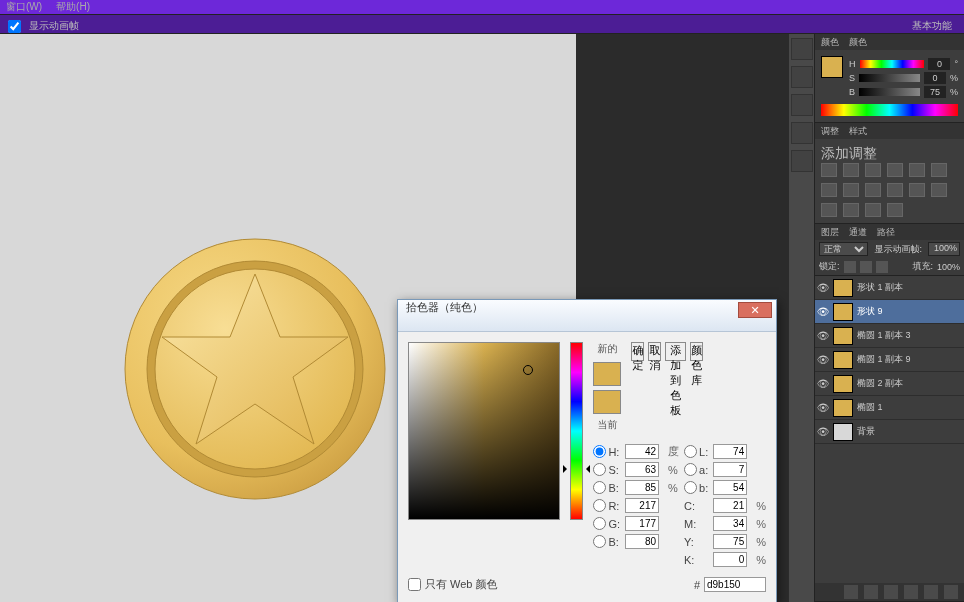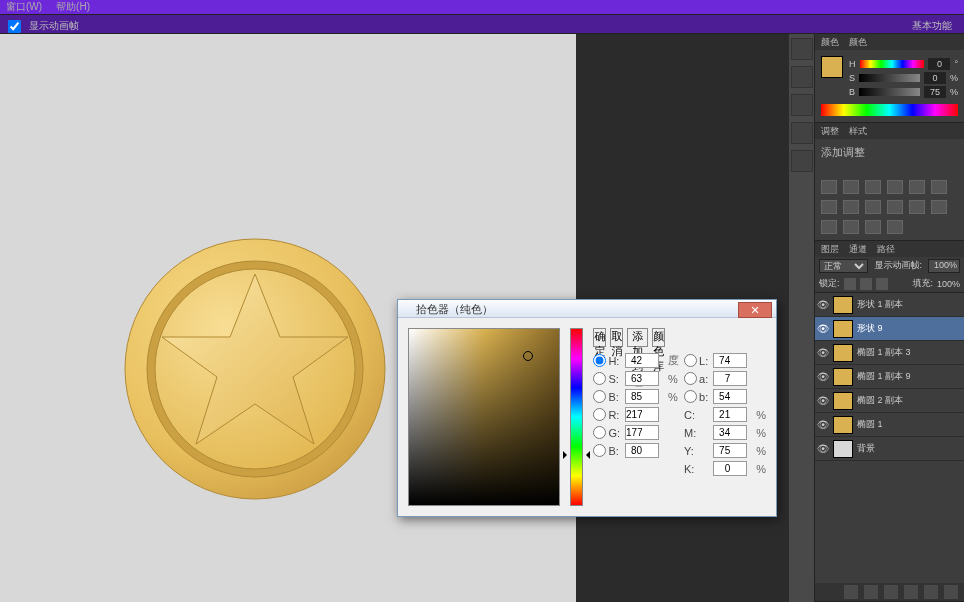--- a/index.html
+++ b/index.html
@@ -23,67 +23,67 @@
 .panel-head { height: 16px; background: #333; display: flex; align-items: center; gap: 10px; padding: 0 6px; font-size: 9px; color: #bbb; }
 .color-panel { padding: 6px; font-size: 9px; }
 .color-panel .swatch { width: 22px; height: 22px; background: #d9b150; border: 1px solid #000; display: inline-block; vertical-align: top; }
 .slider-row { display: flex; align-items: center; gap: 4px; margin: 2px 0; }
 .slider-row .track { flex: 1; height: 8px; background: linear-gradient(90deg,#f00,#ff0,#0f0,#0ff,#00f,#f0f,#f00); }
 .slider-row .track.g { background: linear-gradient(90deg,#000,#888); }
 .slider-row .val { width: 22px; height: 12px; background: #222; text-align: center; line-height: 12px; }
 .hue-strip { height: 12px; background: linear-gradient(90deg,#f00,#ff0,#0f0,#0ff,#00f,#f0f,#f00); margin-top: 4px; }
 
 .adjustments { padding: 6px; }
-.adjustments .lbl { font-size: 11px; color: #bbb; margin-bottom: 20px; }
+.adjustments .lbl { font-size: 14px; color: #bbb; margin-bottom: 0; }
 .adj-icons { display: flex; flex-wrap: wrap; gap: 6px; }
 .adj-icons .ai { width: 16px; height: 14px; background: #555; border: 1px solid #666; }
 
 .layers { flex: 1; display: flex; flex-direction: column; overflow: hidden; }
-.layer-opts { display: flex; gap: 6px; align-items: flex-start; padding: 2px 4px; background: #3a3a3a; font-size: 9px; }
+.layer-opts { display: flex; gap: 6px; align-items: center; padding: 2px 4px; background: #3a3a3a; font-size: 9px; }
 .layer-opts select, .layer-opts .opv { background: #4b4b4b; border: 1px solid #222; color: #ccc; font-size: 9px; height: 14px; }
 .layer-opts select { flex: 1; }
 .layer-opts .opv { width: 32px; text-align: right; padding-right: 2px; }
 .lock-row { display: flex; gap: 4px; align-items: center; padding: 2px 4px; background: #3a3a3a; font-size: 9px; border-bottom: 1px solid #222; }
 .lock-row .ic { width: 12px; height: 12px; background: #555; }
 
 .layer-list { flex: 1; overflow: auto; }
 .layer { display: flex; align-items: center; height: 24px; border-bottom: 1px solid #2d2d2d; padding: 0 2px; gap: 4px; background: #3d3d3d; }
 .layer.selected { background: #4e6e9c; color: #fff; }
 .layer .eye { width: 12px; height: 12px; display: flex; align-items: center; justify-content: center; }
 .layer .thumb { width: 20px; height: 18px; background: #d9b150; border: 1px solid #000; }
 .layer .thumb.bg { background: #d8d8d8; }
 .layer .name { font-size: 9px; flex: 1; white-space: nowrap; overflow: hidden; }
 
 .layer-footer { height: 18px; background: #333; display: flex; justify-content: flex-end; gap: 6px; align-items: center; padding: 0 6px; }
 .layer-footer .fb { width: 14px; height: 14px; background: #4a4a4a; }
 
 
 .picker { position: absolute; left: 397px; top: 265px; width: 380px; background: #f0f0f0; border: 1px solid #7a99b8; box-shadow: 2px 3px 10px rgba(0,0,0,.5); font-size: 11px; color: #333; }
-.picker-title { height: 18px; background: linear-gradient(#fafcff,#dce6f2); display: flex; align-items: flex-end; padding: 0 18px; border-bottom: 1px solid #b6c5d6; position: relative; }
+.picker-title { height: 32px; background: linear-gradient(#fafcff,#dce6f2); display: flex; align-items: flex-start; padding: 0 8px; border-bottom: 1px solid #b6c5d6; position: relative; }
 .picker-title .close { position: absolute; right: 4px; top: 2px; width: 34px; height: 16px; background: #d96f5f; color: #fff; text-align: center; line-height: 15px; border: 1px solid #a34b3e; font-size: 11px; }
 .picker-body { padding: 10px; display: flex; gap: 10px; }
 .field { width: 178px; height: 178px; position: relative; background: linear-gradient(to top, #000, transparent), linear-gradient(to right, #fff, #d9b150, #8a6a28); border: 1px solid #888; }
 .field .cursor { position: absolute; width: 10px; height: 10px; border: 1px solid #000; border-radius: 50%; left: 114px; top: 22px; }
 .huebar { width: 16px; height: 178px; background: linear-gradient(to bottom,#f00,#f0f,#00f,#0ff,#0f0,#ff0,#f00); border: 1px solid #888; position: relative; }
 .huebar .arrows { position: absolute; left: -6px; right: -6px; top: 122px; height: 8px; }
 .huebar .arrows::before, .huebar .arrows::after { content: ""; position: absolute; top: 0; border: 4px solid transparent; }
 .huebar .arrows::before { left: -2px; border-left-color: #000; }
 .huebar .arrows::after { right: -2px; border-right-color: #000; }
 
 .picker-right { flex: 1; }
 .swatches { display: flex; gap: 0; margin-bottom: 4px; }
 .swatches .s { width: 28px; height: 24px; border: 1px solid #888; }
 .sw-labels { display: flex; gap: 6px; font-size: 10px; margin-bottom: 6px; color: #555; }
 .sw-labels span { width: 28px; text-align: center; }
 
 .btncol { display: flex; flex-direction: row; gap: 4px; width: 72px; }
 .btncol button { height: 19px; font-size: 11px; background: #efefef; border: 1px solid #8a8a8a; cursor: pointer; }
 
 .vals { display: grid; grid-template-columns: auto 38px auto auto 38px auto; gap: 3px 5px; align-items: center; font-size: 11px; color: #444; margin-top: 6px; }
-.vals input[type=text] { width: 34px; height: 15px; border: 1px solid #999; font-size: 10px; text-align: right; padding-right: 16px; }
+.vals input[type=text] { width: 34px; height: 15px; border: 1px solid #999; font-size: 10px; text-align: right; padding-right: 2px; }
 .vals input[type=radio] { margin: 0; }
 .vals .radio-lbl { display: flex; align-items: center; gap: 2px; }
 .vals .unit { color: #666; }
 
 .picker-foot { display: flex; align-items: center; justify-content: space-between; padding: 0 10px 10px; font-size: 11px; color: #444; }
 .picker-foot .hex { display: flex; align-items: center; gap: 4px; }
 .picker-foot .hex input { width: 62px; height: 15px; border: 1px solid #999; font-size: 10px; padding: 0 2px; }
 .picker-foot label { display: flex; align-items: center; gap: 4px; }
 </style>
 </head>
@@ -133,20 +133,34 @@
       </div>
       <div class="picker-body">
         <div class="field">
           <div class="cursor"></div>
         </div>
         <div class="huebar">
           <div class="arrows"></div>
         </div>
         <div class="picker-right">
           <div style="display:flex; gap:10px; align-items:flex-start;">
+            <div>
+              <div class="sw-labels">
+                  <span>新的</span>
+                </div>
+              <div class="swatches">
+                <div class="s" style="background:#d9b150"></div>
+              </div>
+              <div class="swatches">
+                <div class="s" style="background:#d9b150"></div>
+              </div>
+              <div class="sw-labels">
+                  <span>当前</span>
+                </div>
+            </div>
             <div class="btncol">
               <button>确定</button>
               <button>取消</button>
               <button>添加到色板</button>
               <button>颜色库</button>
             </div>
           </div>
 
           <div class="vals">
             <span class="radio-lbl"><input type="radio" name="m" checked="" style=""> H:</span>
@@ -191,20 +205,30 @@
             <input type="text" value="75" style="">
             <span class="unit">%</span>
 
             <span></span>
               <span></span>
               <span></span>
             <span class="radio-lbl">K:</span>
             <input type="text" value="0" style="">
             <span class="unit">%</span>
           </div>
+        </div>
+      </div>
+      <div class="picker-foot">
+        <label>
+          <input type="checkbox" style=""> 
+            <span>只有 Web 颜色</span>
+        </label>
+        <div class="hex">
+          <span>#</span>
+          <input type="text" value="d9b150" style="">
         </div>
       </div>
     </div>
   </div>
 
   <div class="toolstack" id="toolstack">
       <div class="tbtn"></div>
       <div class="tbtn"></div>
       <div class="tbtn"></div>
       <div class="tbtn"></div>

